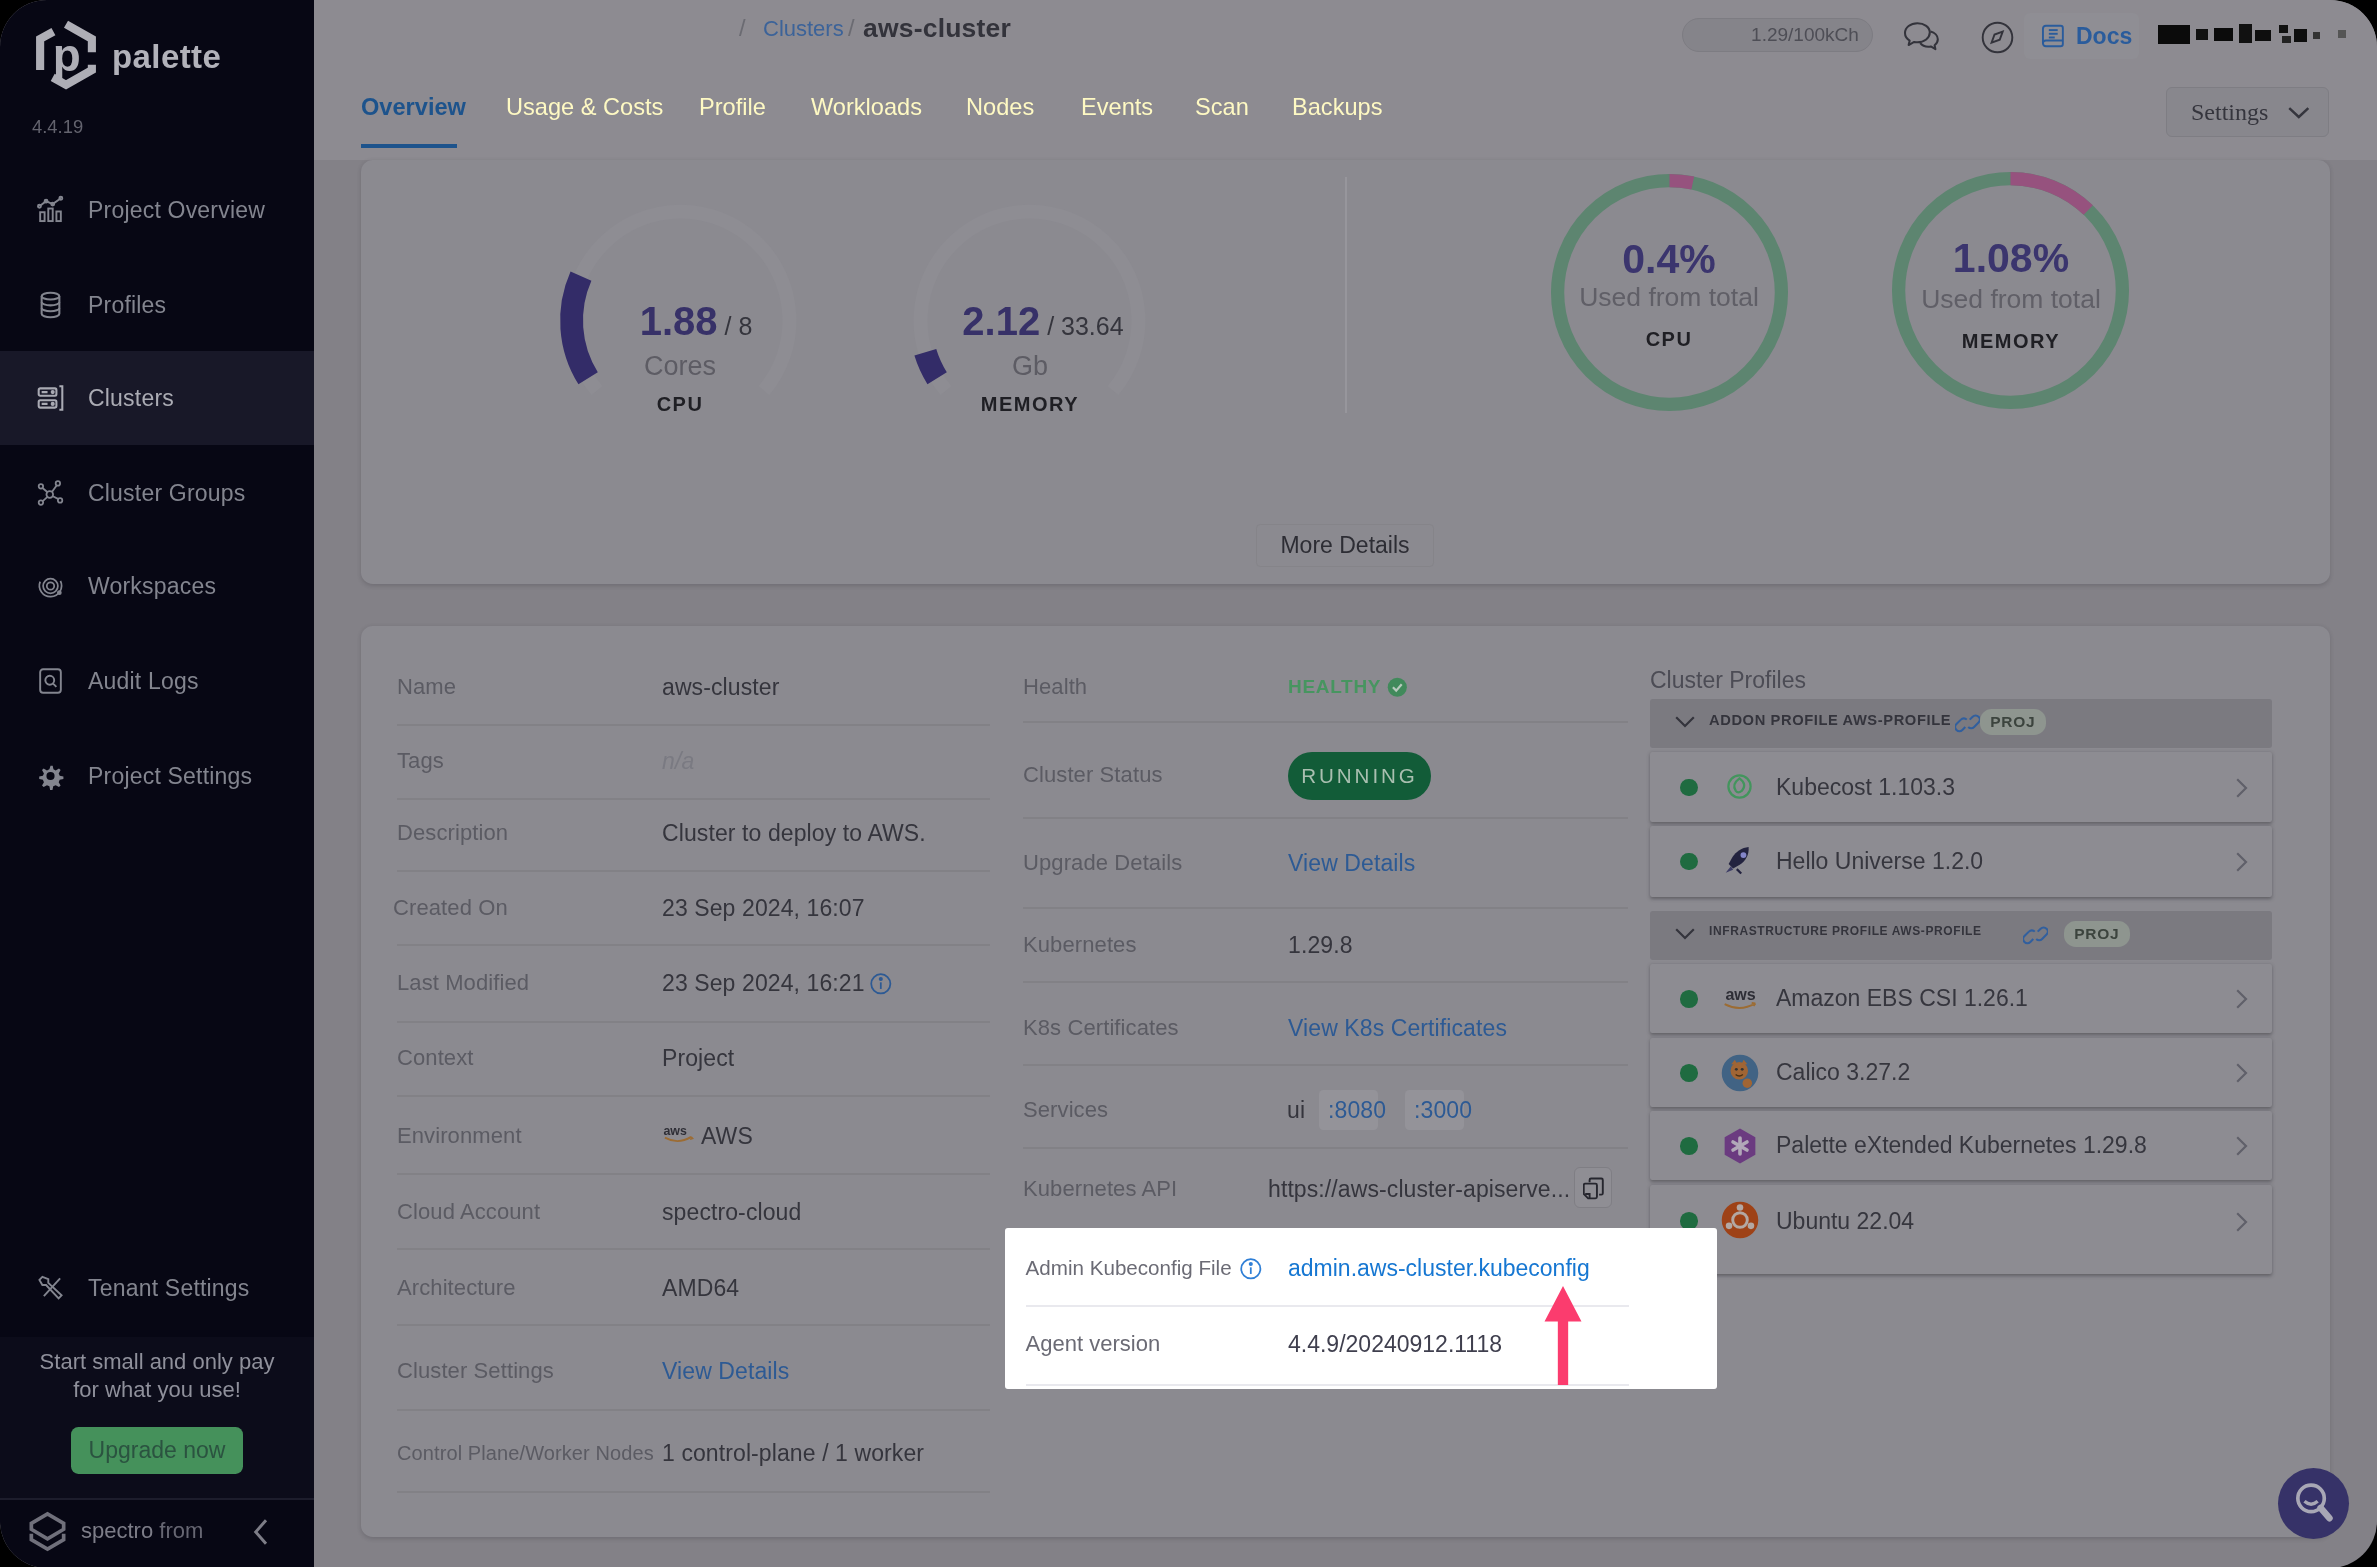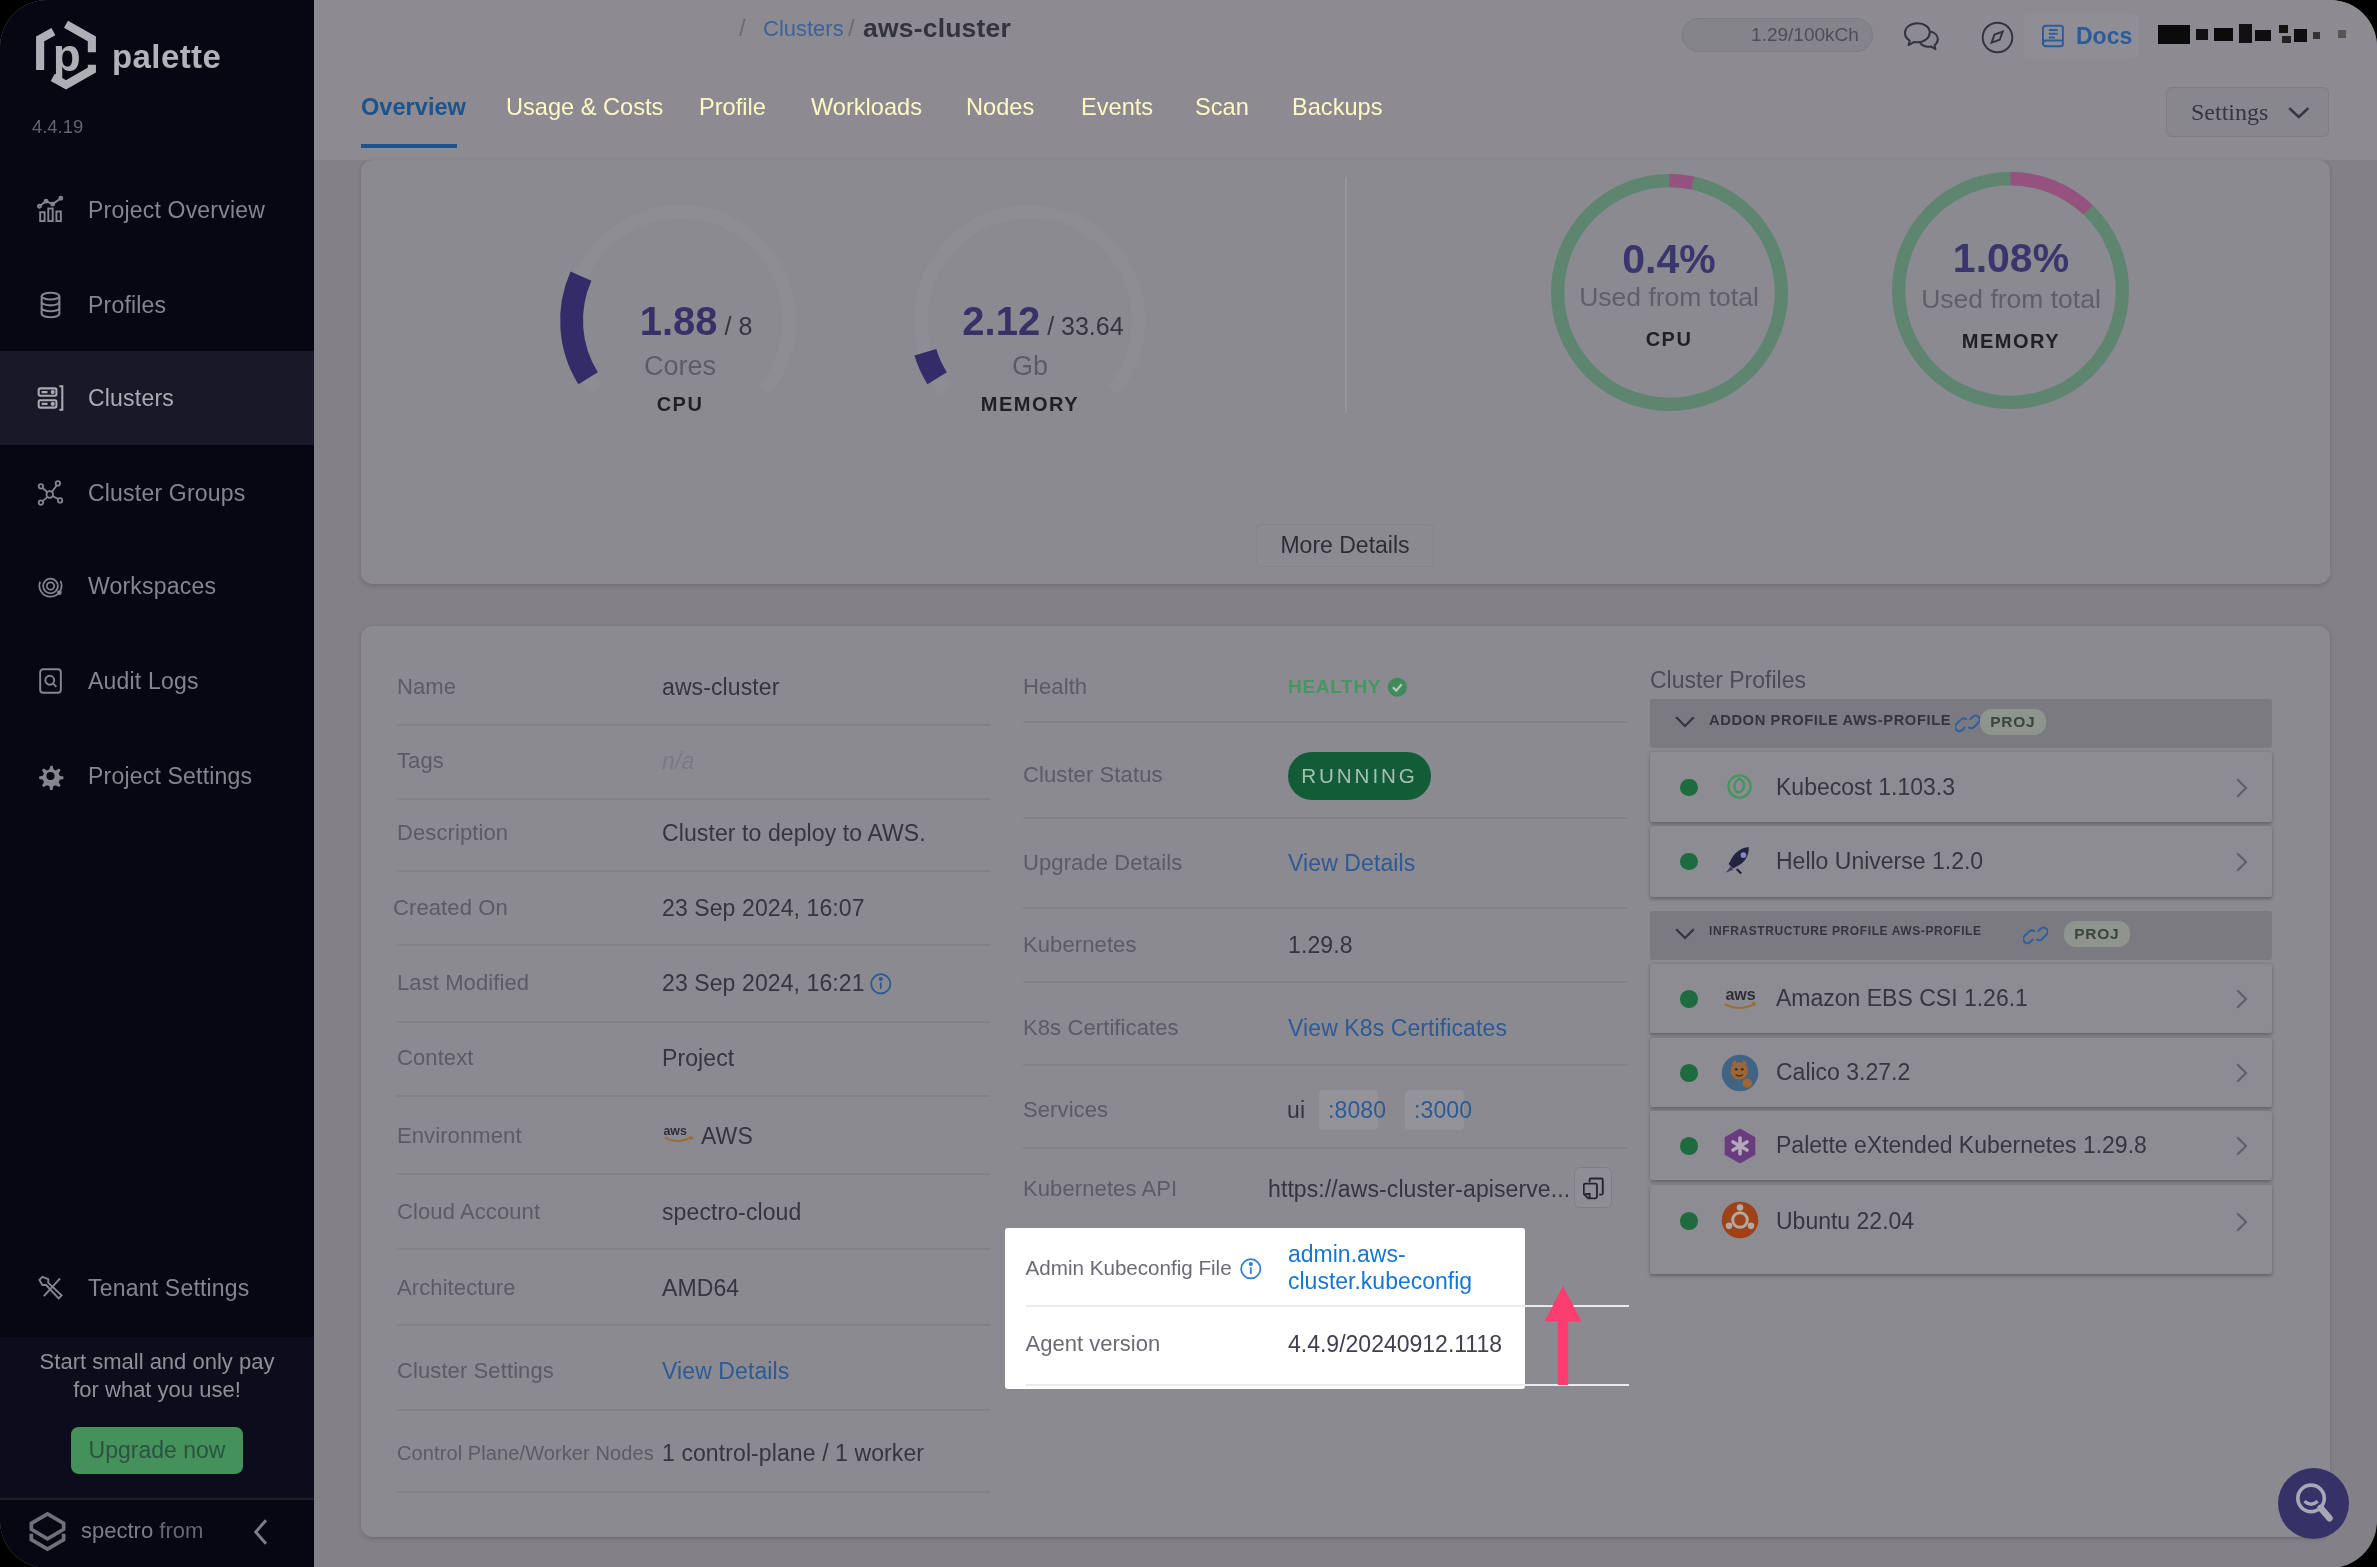--- a/index.html
+++ b/index.html
@@ -30,21 +30,21 @@
 
 .lbl { position:absolute; transform:translateY(-50%); font-size:22px; color:#5b5b63; letter-spacing:0.1px; white-space:nowrap; }
 .val { position:absolute; transform:translateY(-50%); font-size:23px; color:#35353d; letter-spacing:0.1px; white-space:nowrap; }
 .sep { position:absolute; height:1.5px; background:#828186; }
 .bluelink { color:#2d5a94; }
 
 .hdrbar { position:absolute; left:1650px; width:622px; height:49px; background:#7b7a80; border-radius:2.9px; }
 .prow { position:absolute; left:1650px; width:622px; background:#8d8c92; box-shadow:0 1.5px 3.7px rgba(35,35,40,0.4); border-radius:2.2px; }
 .chip { position:absolute; background:#8e958f; border-radius:11.8px; font-size:15.5px; font-weight:bold; color:#3c443e; letter-spacing:0.7px; padding:4.4px 10.3px; }
 
-.spot { position:absolute; left:1005px; top:1228px; width:520px; height:161px; background:#ffffff; border-radius:2.9px; z-index:20; }
+.spot { position:absolute; left:1005px; top:1228px; width:712px; height:161px; background:#ffffff; border-radius:2.9px; z-index:20; }
 .fab { position:absolute; left:2278px; top:1468px; width:71px; height:71px; border-radius:50%; background:#363268; z-index:6; }
 </style>
 </head>
 <body>
 <div class="app">
 
   <div class="topstrip"></div>
 
   <div class="sidebar">
     <svg class="abs" style="left:32px;top:19px" width="68" height="71" viewBox="0 0 92 96">

